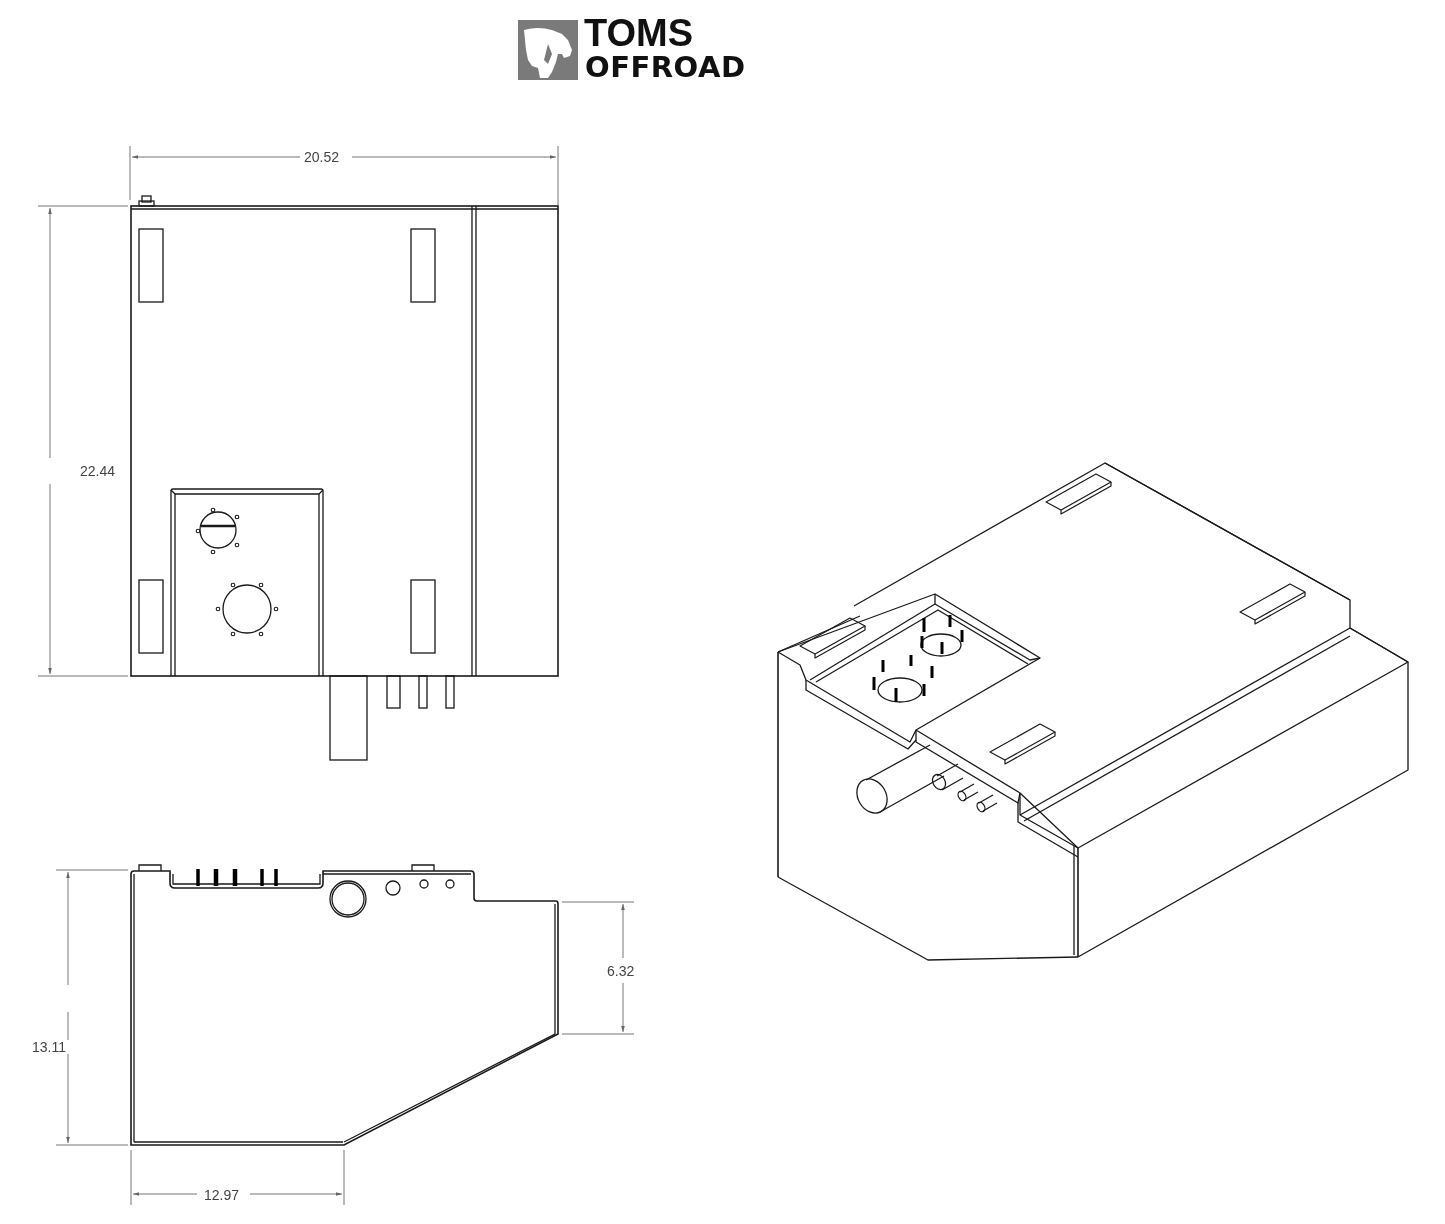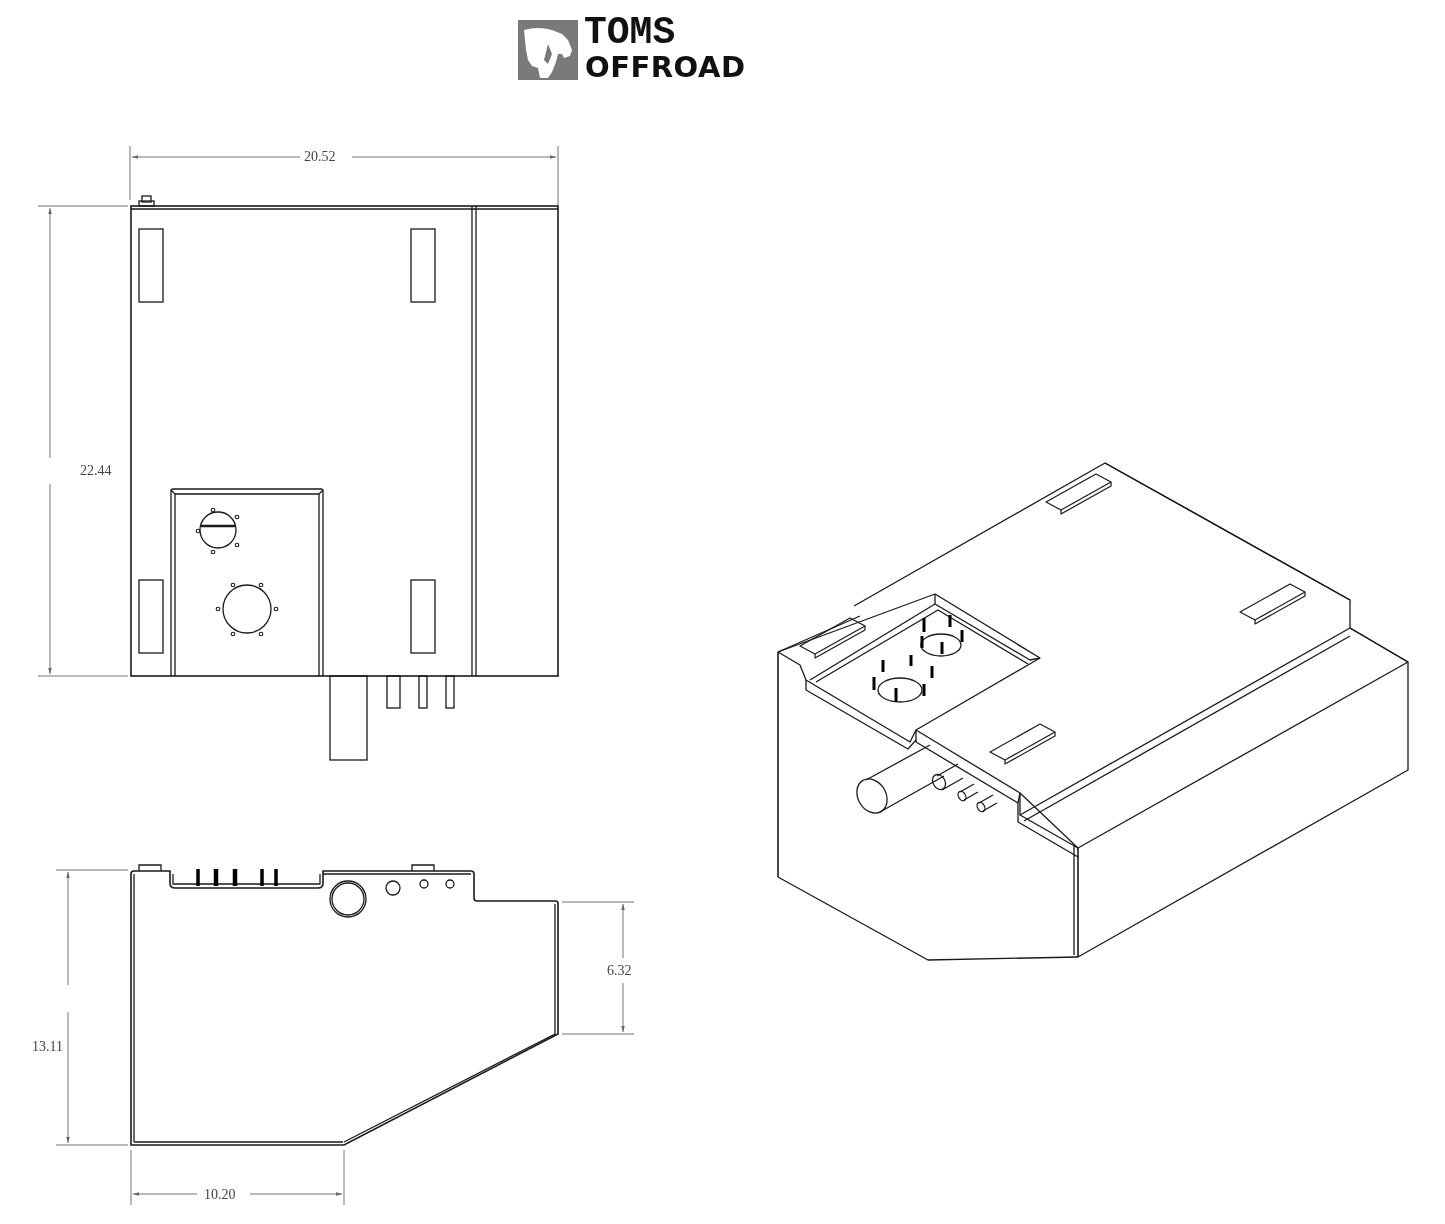--- a/index.html
+++ b/index.html
@@ -1,22 +1,22 @@
 <!DOCTYPE html>
 <html><head>
 <meta charset="utf-8">
 <style>
   html, body { margin: 0; padding: 0; background: #ffffff; }
   body { width: 1445px; height: 1224px; position: relative; overflow: hidden; font-family: "DejaVu Sans", sans-serif; }
   #drawing { position: absolute; left: 0; top: 0; }
   .logo { position: absolute; left: 518px; top: 20px; width: 220px; height: 62px; }
   .logo-box { position: absolute; left: 0; top: 0; width: 60px; height: 60px; background: #7a7a7a; }
-  .logo-text1 { position: absolute; left: 66px; top: -6px; font-family: Liberation Mono, monospace; font-weight: bold; font-size: 38px; letter-spacing: 0px; color: #111; line-height: 1; }
+  .logo-text1 { position: absolute; left: 66px; top: -6px; font-family: Liberation Sans, sans-serif; font-weight: bold; font-size: 38px; letter-spacing: 0px; color: #111; line-height: 1; }
   .logo-text2 { position: absolute; left: 67px; top: 33px; font-family: "DejaVu Sans", sans-serif; font-weight: bold; font-size: 29px; color: #111; line-height: 1; letter-spacing: 0.5px; }
-  .dim { position: absolute; font-family: Liberation Serif, serif; font-size: 14px; color: #444; background: #fff; padding: 0 4px; line-height: 1; }
+  .dim { position: absolute; font-family: Liberation Sans, sans-serif; font-size: 14px; color: #444; background: #fff; padding: 0 4px; line-height: 1; }
 </style>
 </head>
 <body>
 
 <div class="logo">
   <div class="logo-box">
     <svg width="60" height="60" viewBox="0 0 60 60">
       <path d="M6 10 Q20 6 34 10 L44 14 L50 20 L54 30 L52 36 L46 38 L44 34 L40 34 L38 42 L34 52 L30 58 L22 58 L20 48 L14 46 L10 40 L8 30 Z" fill="#ffffff"></path>
       <path d="M30 24 L34 34 L30 44 L26 40 Z" fill="#7a7a7a"></path>
     </svg>
@@ -207,13 +207,13 @@
     <path d="M960 792 L974 784 M964 800 L978 792"></path>
     <ellipse cx="981" cy="807" rx="3.5" ry="5" transform="rotate(-30 981 807)"></ellipse>
     <path d="M979 803 L993 795 M983 811 L997 803"></path>
   </g>
 </svg>
 
 <div class="dim" style="left:300px; top:150px;">20.52</div>
 <div class="dim" style="left:28px; top:464px;margin-left:48px;">22.44</div>
 <div class="dim" style="left:28px; top:992px;margin-top:48px;">13.11</div>
 <div class="dim" style="left:603px; top:964px;">6.32</div>
-<div class="dim" style="left:200px; top:1188px;">10.20</div>
+<div class="dim" style="left:200px; top:1188px;">12.97</div>
 
 </body></html>

